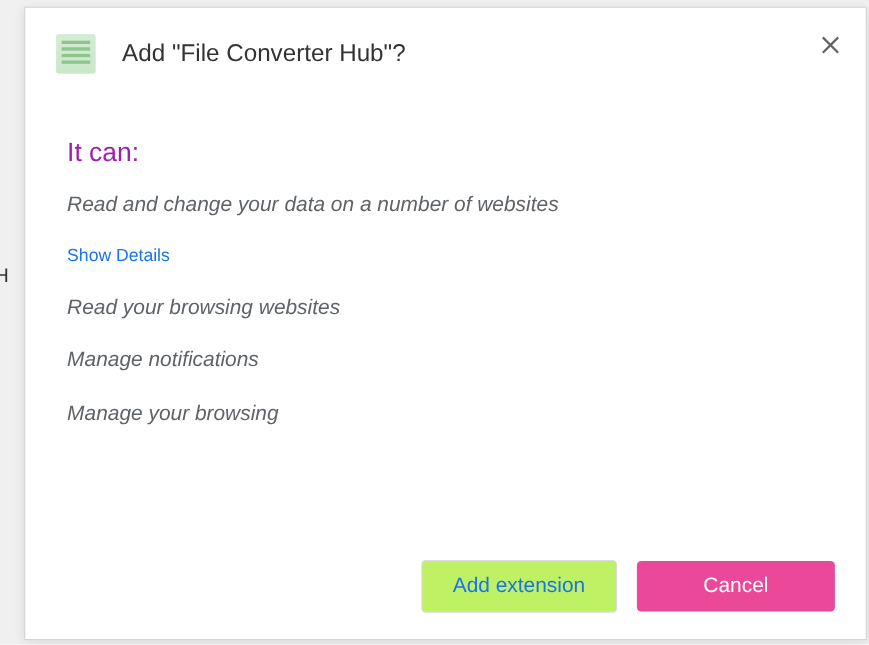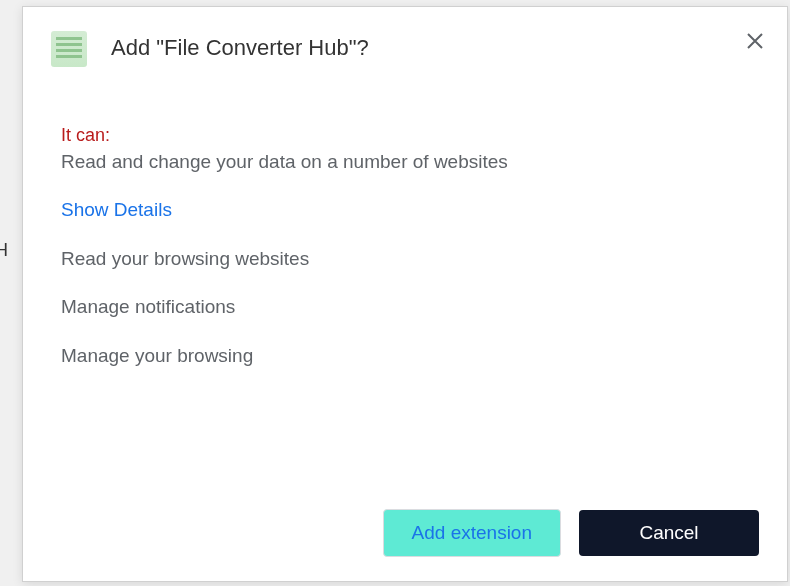--- a/index.html
+++ b/index.html
@@ -93,32 +93,33 @@
       height: 17px;
       display: block;
     }
     .content-wrap::-webkit-scrollbar-button:vertical:decrement {
       background: #f1f1f1;
     }
     .content {
       padding: 18px 38px 18px 38px;
     }
     .intro {
-      font-size: 18px;
-      color: #b91c1c;
-      margin-bottom: 4px;
+      font-size: 24px;
+      color: #a21caf;
+      margin-bottom: 22px;
     }
     .perm {
       font-size: 19px;
       color: #5f6368;
       margin-bottom: 24px;
       line-height: 1.3;
+      font-style: italic;
     }
     .details-link {
-      font-size: 19px;
+      font-size: 16px;
       color: #1a73e8;
       cursor: pointer;
       margin-bottom: 26px;
       display: block;
     }
     .footer {
       position: absolute;
       bottom: 0;
       left: 0;
       right: 0;
@@ -132,27 +133,27 @@
     .btn {
       padding: 12px 28px;
       font-size: 19px;
       border-radius: 4px;
       cursor: pointer;
       border: none;
       font-family: inherit;
       min-width: 150px;
     }
     .btn-outline {
-      background: #5eead4;
+      background: #bef264;
       border: 1px solid #dadce0;
       color: #1a73e8;
       font-weight: 500;
     }
     .btn-primary {
-      background: #0f172a;
+      background: #ec4899;
       color: #fff;
       font-weight: 400;
       min-width: 180px;
     }
     .bg-text {
       position: absolute;
       left: -5px;
       top: 240px;
       font-size: 18px;
       color: #333;

